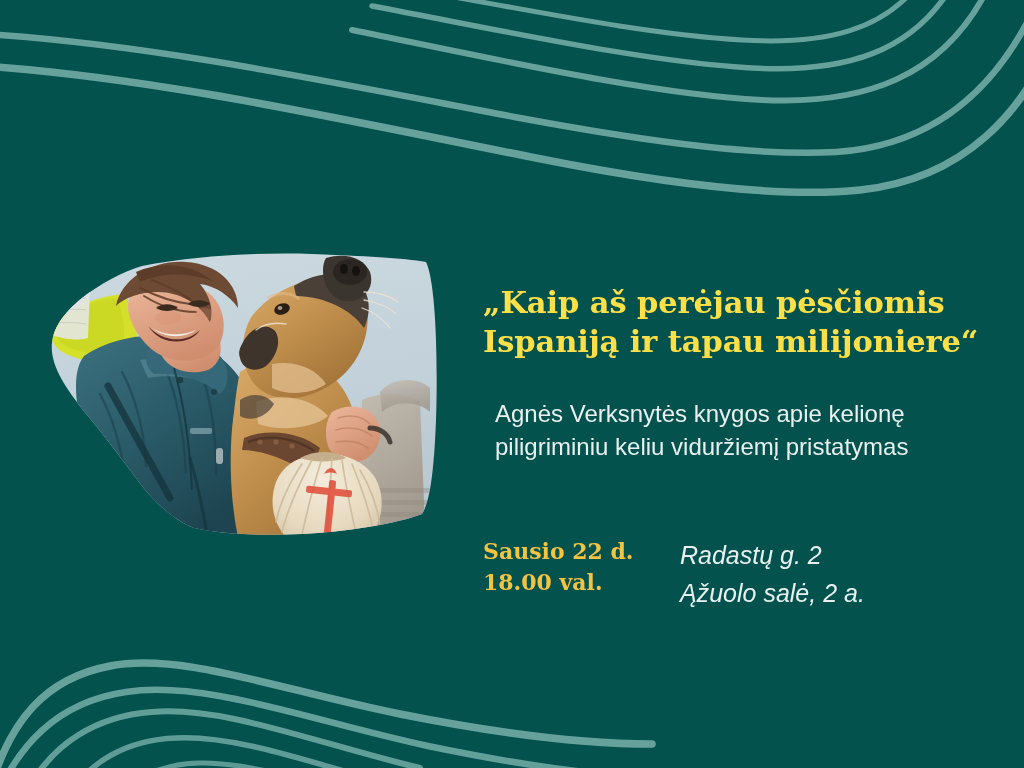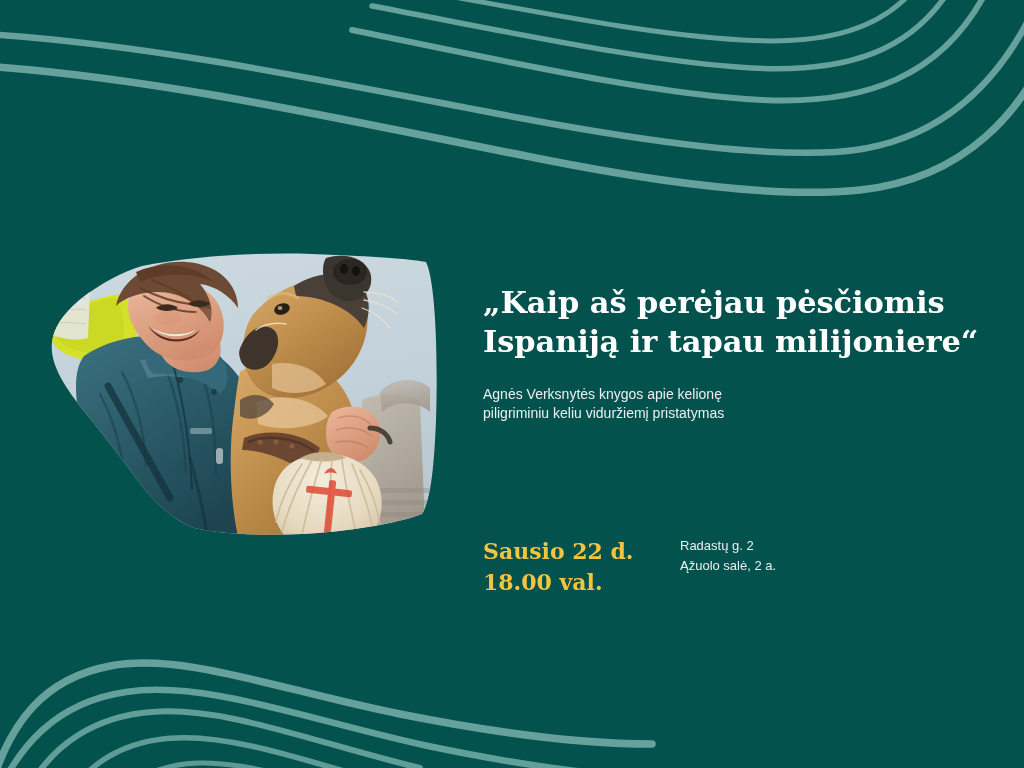--- a/index.html
+++ b/index.html
@@ -49,30 +49,30 @@
     width: 510px;
   }
 
   #event-title {
     margin: 0;
     font-family: "DejaVu Serif", "Liberation Serif", serif;
     font-weight: bold;
     font-size: 30.5px;
     line-height: 1.28;
     letter-spacing: -0.1px;
-    color: #ffffff;
+    color: #fde047;
     white-space: pre-line;
   }
 
   #event-subtitle {
-    margin: 0;
+    margin: 12px;
     padding-top: 24px;
     font-family: "Liberation Sans", sans-serif;
     font-weight: 400;
-    font-size: 14px;
+    font-size: 24px;
     line-height: 1.38;
     color: #e9f1f0;
     white-space: pre-line;
   }
 
   #details-row {
     position: absolute;
     left: 483px;
     top: 536px;
     display: flex;
@@ -86,24 +86,25 @@
     font-weight: bold;
     font-size: 22px;
     line-height: 1.42;
     color: #f4c440;
     white-space: pre-line;
   }
 
   #venue-block {
     font-family: "Liberation Sans", sans-serif;
     font-weight: 400;
-    font-size: 13px;
+    font-size: 25px;
     line-height: 1.53;
     color: #e9f1f0;
     white-space: pre-line;
+    font-style: italic;
   }
 </style>
 </head>
 <body>
 
 <div id="poster">
 
   <svg class="waves" viewBox="0 0 1024 768" width="1024" height="768" aria-hidden="true">
     <g fill="none" stroke="#6fa8a3" stroke-linecap="round">
 

